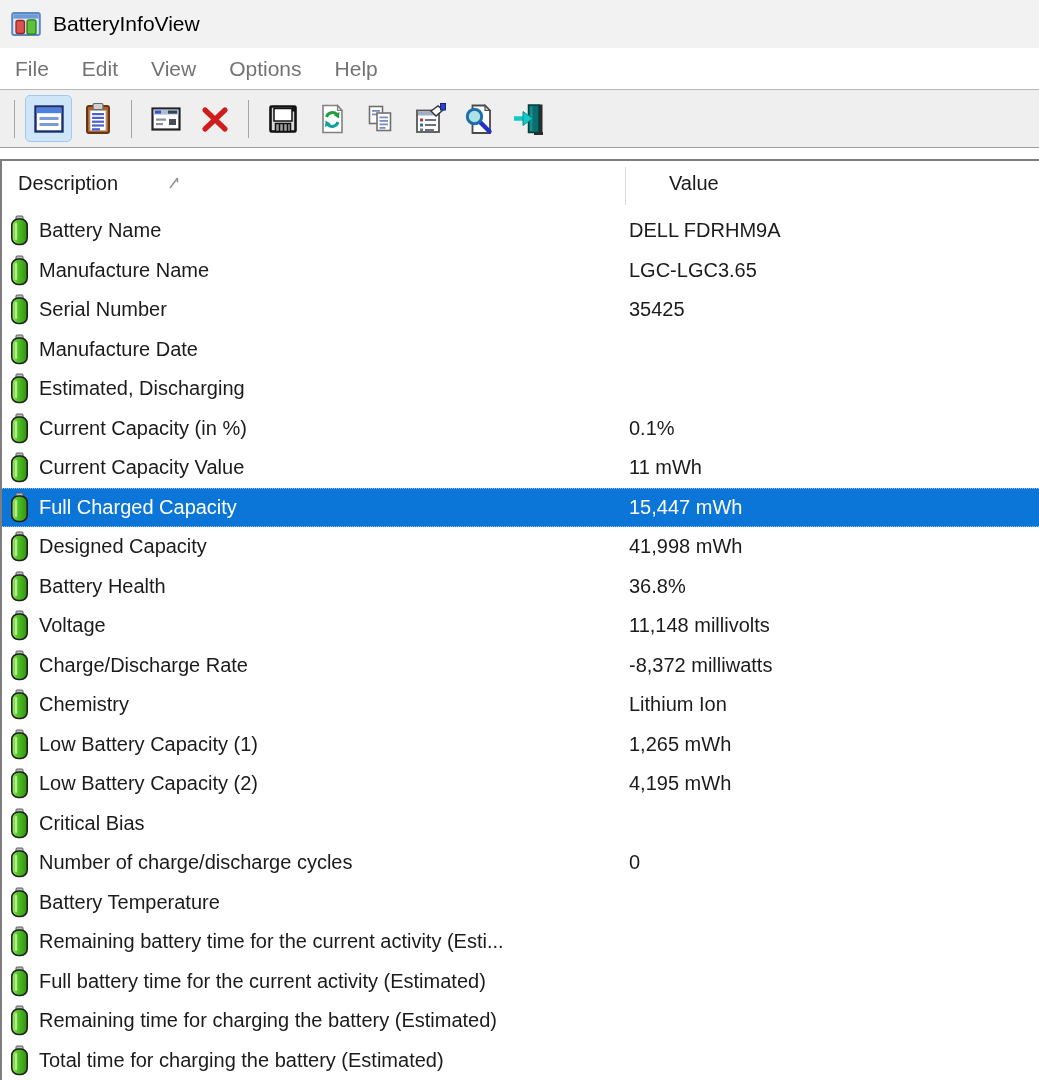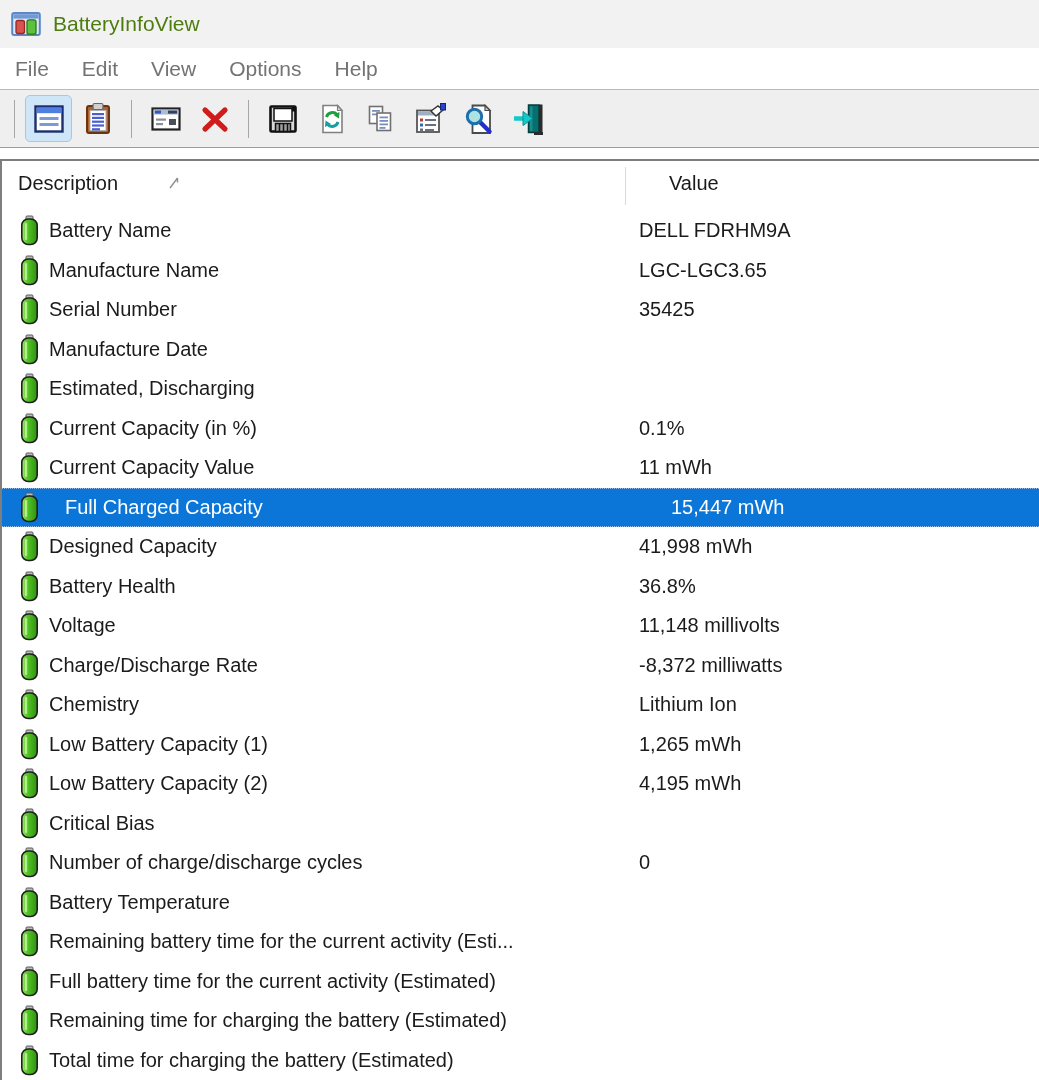--- a/index.html
+++ b/index.html
@@ -10,21 +10,21 @@
     font-family:"Liberation Sans", sans-serif;
     -webkit-font-smoothing:antialiased;
   }
   
   .titlebar {
     height:48px; background:#f2f2f2;
     display:flex; align-items:center; padding-left:11px;
   }
   .app-icon { width:30px; height:26px; flex:none; }
   .app-icon svg { display:block; }
-  .window-title { font-size:21px; color:#4d7c0f; margin-left:12px; }
+  .window-title { font-size:21px; color:#000000; margin-left:12px; }
 
   
   .menubar {
     height:41px; background:#ffffff;
     display:flex; align-items:center; padding-left:15px;
     font-size:21px; color:#737373;
   }
   .menu-item { margin-right:33px; cursor:default; }
 
   
@@ -52,28 +52,28 @@
   }
   .list-header { height:50px; position:relative; background:#ffffff; }
   .col-desc-label { position:absolute; left:16px; top:11px; font-size:20px; color:#1a1a1a; }
   .sort-indicator { position:absolute; left:166px; top:15px; }
   .col-divider { position:absolute; left:623px; top:6px; width:1px; height:38px; background:#dadada; }
   .col-value-label { position:absolute; left:667px; top:11px; font-size:20px; color:#1a1a1a; }
 
   .rows { position:absolute; top:50px; left:0; right:0; }
   .row {
     height:39.5px; display:flex; align-items:center;
-    padding-left:18px; font-size:20px; color:#1b1b1b;
+    padding-left:8px; font-size:20px; color:#1b1b1b;
   }
   .row .bat { width:19px; height:31px; margin-right:10px; flex:none; }
   .row-label { flex:0 0 590px; white-space:nowrap; overflow:hidden; }
   .row-value { white-space:nowrap; }
   .row.selected {
     background:#0b76d8; color:#ffffff;
-    border-top:1px dotted #93bce8; border-bottom:1px dotted #93bce8;gap:16px;
+    border-top:1px dotted #93bce8; border-bottom:1px dotted #93bce8;
   }
   .hidden-defs { position:absolute; width:0; height:0; overflow:hidden; }
 </style>
 </head>
 <body>
 
 <svg class="hidden-defs" aria-hidden="true">
   <defs>
     <linearGradient id="batgrad" x1="0" y1="0" x2="1" y2="0">
       <stop offset="0" stop-color="#a8ec72"></stop>

